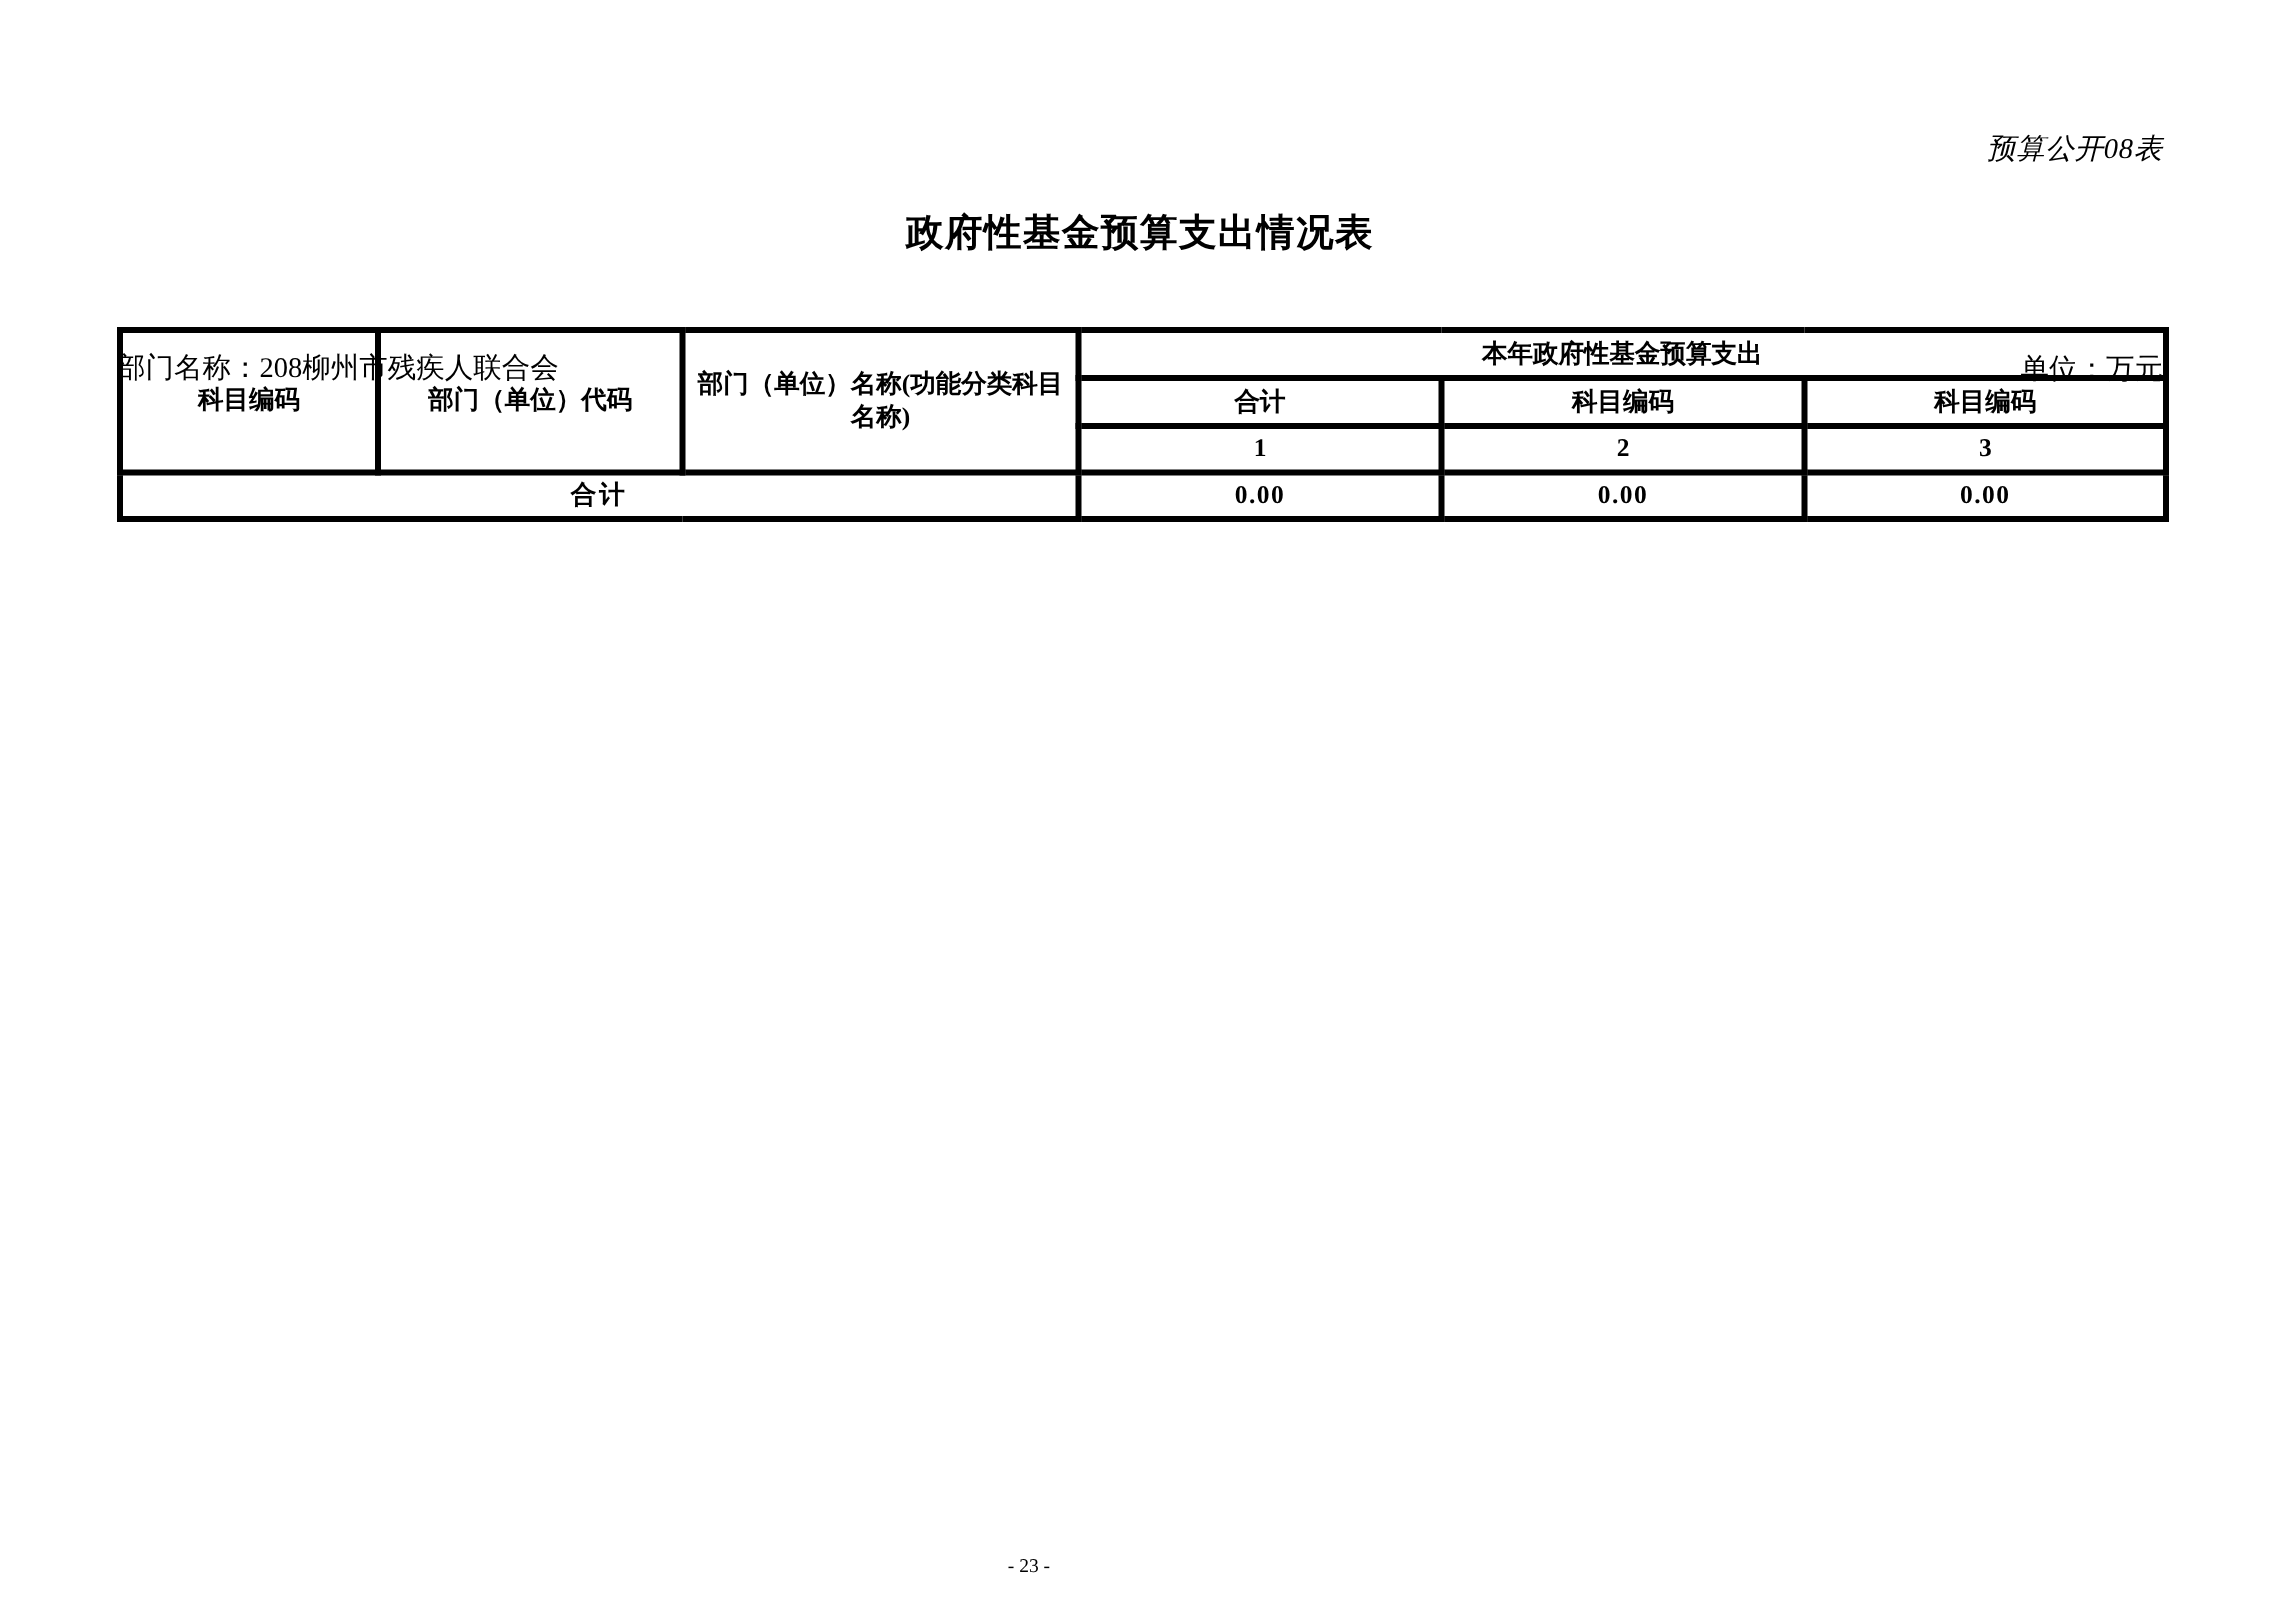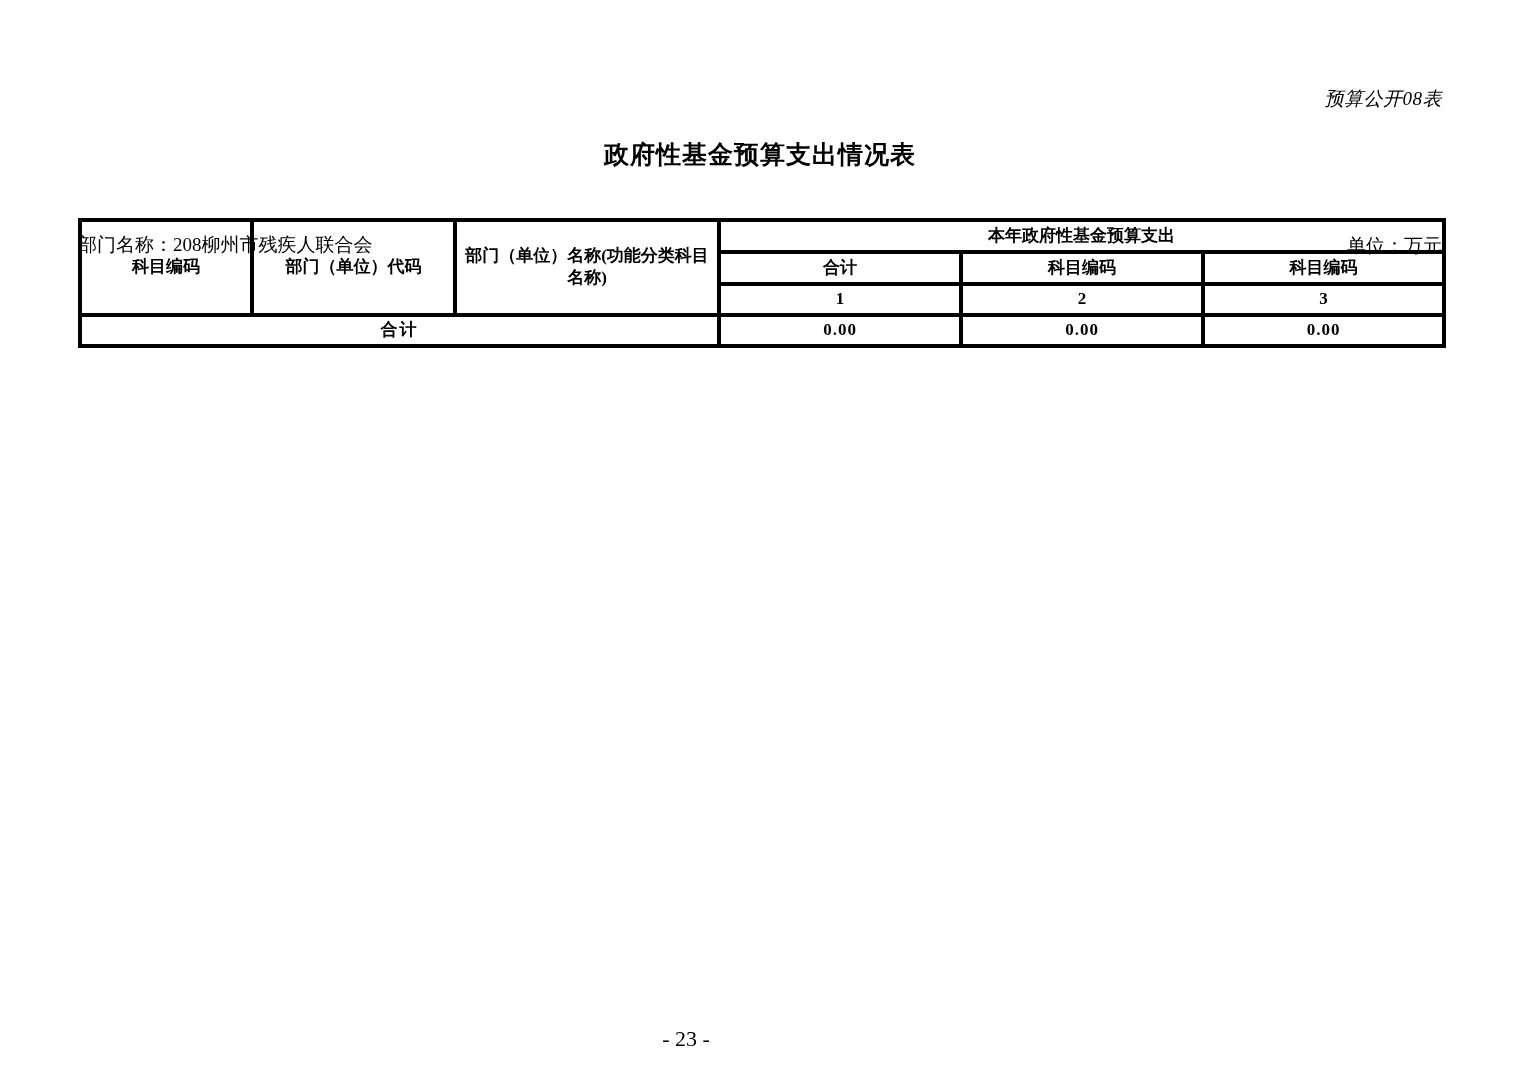--- a/index.html
+++ b/index.html
@@ -117,21 +117,21 @@
     left: 78px;
     font-size: 16px;
     font-family: "Liberation Serif", serif;
   }
   .page-number {
     position: absolute;
     bottom: 22px;
     left: 0;
     width: 1372px;
     text-align: center;
-    font-size: 22px;
+    font-size: 13px;
   }
   .two-line {
     line-height: 1.3;
   }
 </style>
 </head>
 <body>
 
 <div class="page">
 

